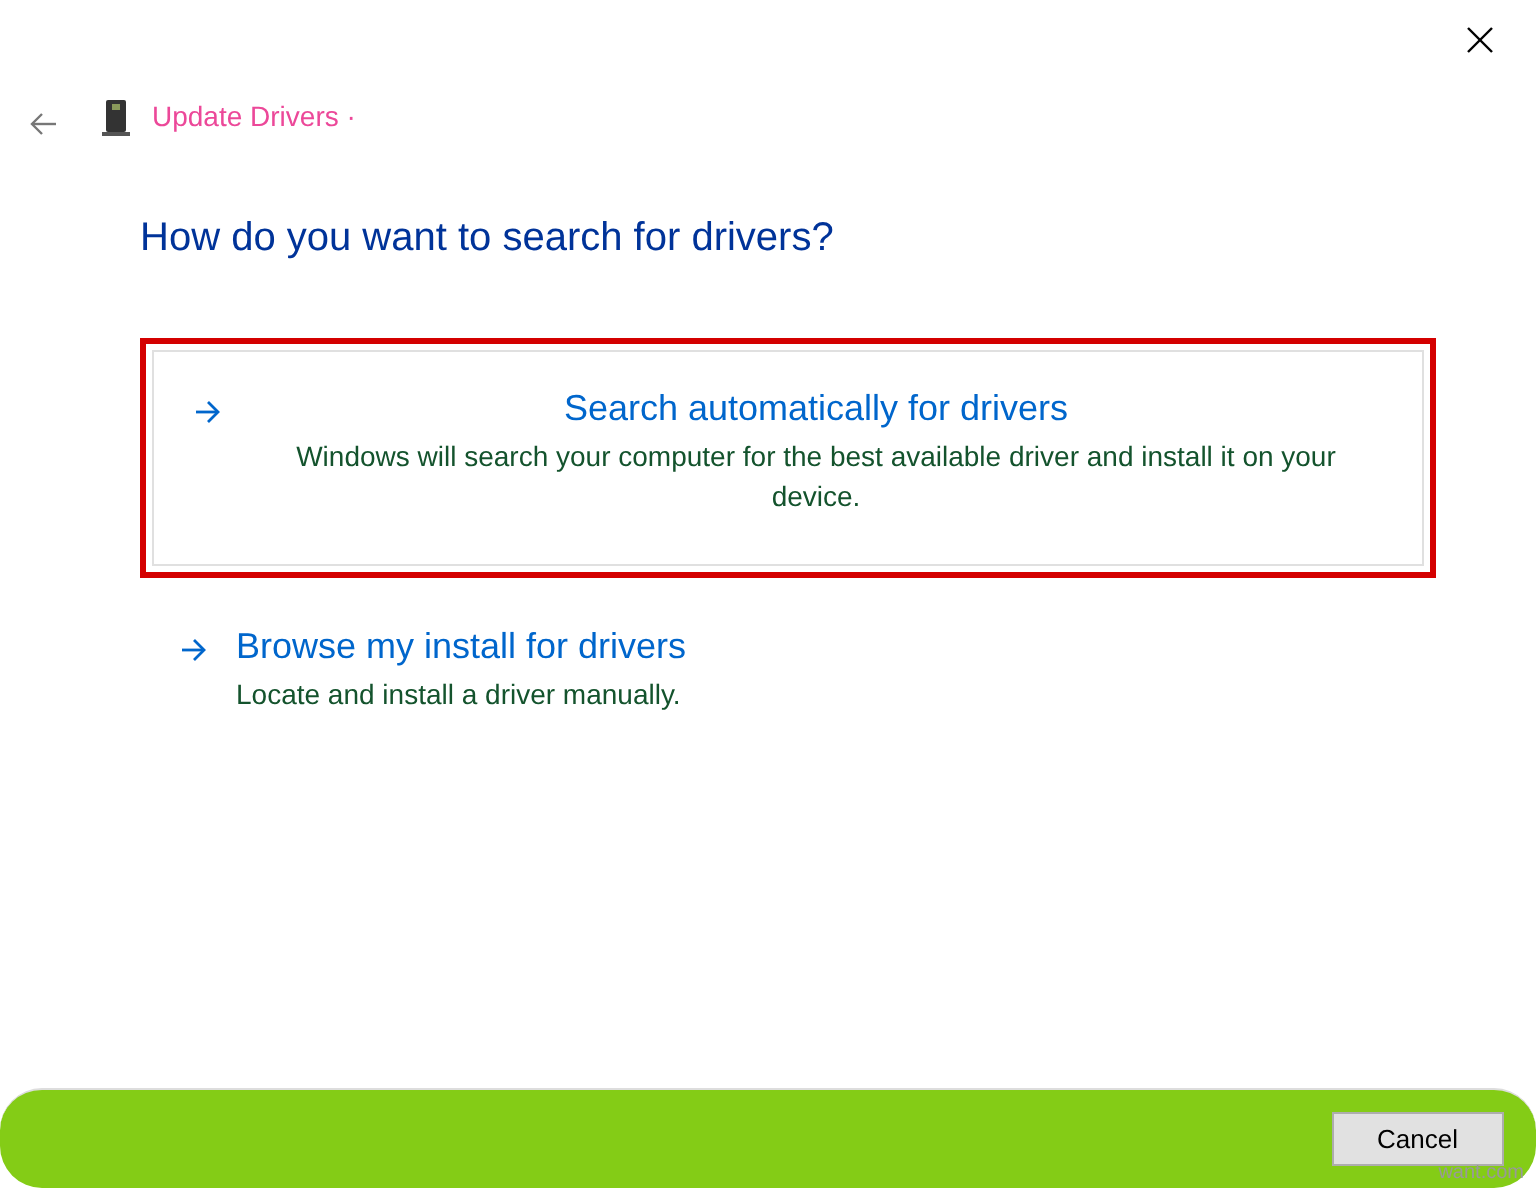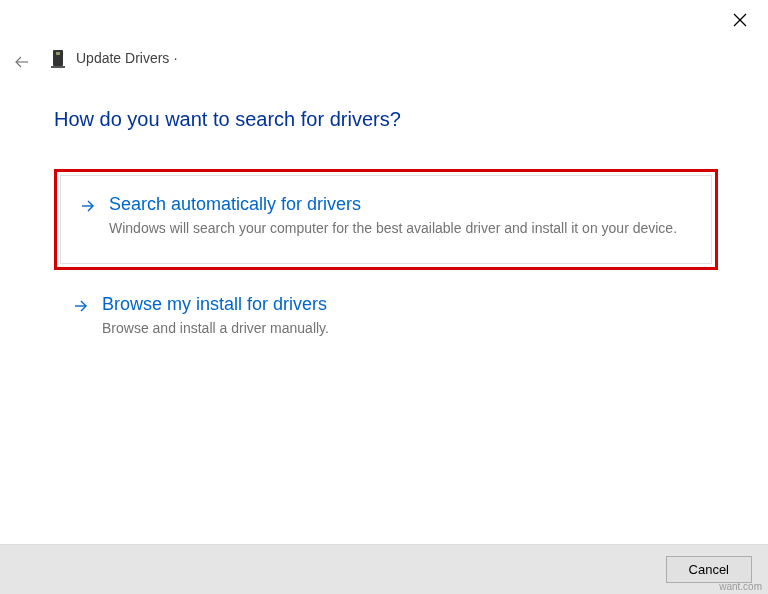--- a/index.html
+++ b/index.html
@@ -59,39 +59,40 @@
       height: 22px;
       display: flex;
       align-items: center;
       justify-content: center;
     }
     .header-title {
       position: absolute;
       top: 50px;
       left: 76px;
       font-size: 14px;
-      color: #404040;
+      color: #ec4899;
     }
     .content {
       position: absolute;
       top: 108px;
-      left: 34px;
+      left: 50px;
       right: 50px;
       padding-left: 20px;
     }
     .question {
       font-size: 20px;
       color: #003399;
       font-weight: 400;
       margin-bottom: 38px;
     }
     .highlight-box {
       border: 3px solid #d40000;
       padding: 3px;
       margin-bottom: 18px;
+      text-align: center;
     }
     .option {
       border: 1px solid #e0e0e0;
       padding: 18px 20px 24px 20px;
       display: flex;
       align-items: flex-start;
       gap: 14px;
       cursor: pointer;
     }
     .option.no-border {
@@ -111,35 +112,36 @@
       flex: 1;
     }
     .option .title {
       font-size: 18px;
       color: #0066cc;
       font-weight: 400;
       margin-bottom: 4px;
     }
     .option .desc {
       font-size: 14px;
-      color: #737373;
+      color: #14532d;
       line-height: 1.4;
     }
     .footer {
       position: absolute;
       bottom: 0;
       left: 0;
       right: 0;
       height: 50px;
-      background: #e5e5e5;
+      background: #84cc16;
       border-top: 1px solid #ddd;
       display: flex;
       align-items: center;
       justify-content: flex-end;
       padding-right: 16px;
+      border-radius: 21px;
     }
     .cancel-btn {
       background: #e1e1e1;
       border: 1px solid #adadad;
       padding: 5px 22px;
       font-size: 13px;
       font-family: inherit;
       cursor: pointer;
     }
     .watermark {
@@ -199,21 +201,21 @@
 
     <div class="option no-border">
       <span class="arrow">
         <svg viewBox="0 0 14 14" stroke="#0066cc" stroke-width="1.4" fill="none">
           <line x1="1" y1="7" x2="12" y2="7"></line>
           <polyline points="7,2 12,7 7,12"></polyline>
         </svg>
       </span>
       <div class="text-block">
         <div class="title">Browse my install for drivers</div>
-        <div class="desc">Browse and install a driver manually.</div>
+        <div class="desc">Locate and install a driver manually.</div>
       </div>
     </div>
   </div>
 
   <div class="footer">
     <button class="cancel-btn">Cancel</button>
   </div>
 
   <div class="watermark">want.com</div>
 

